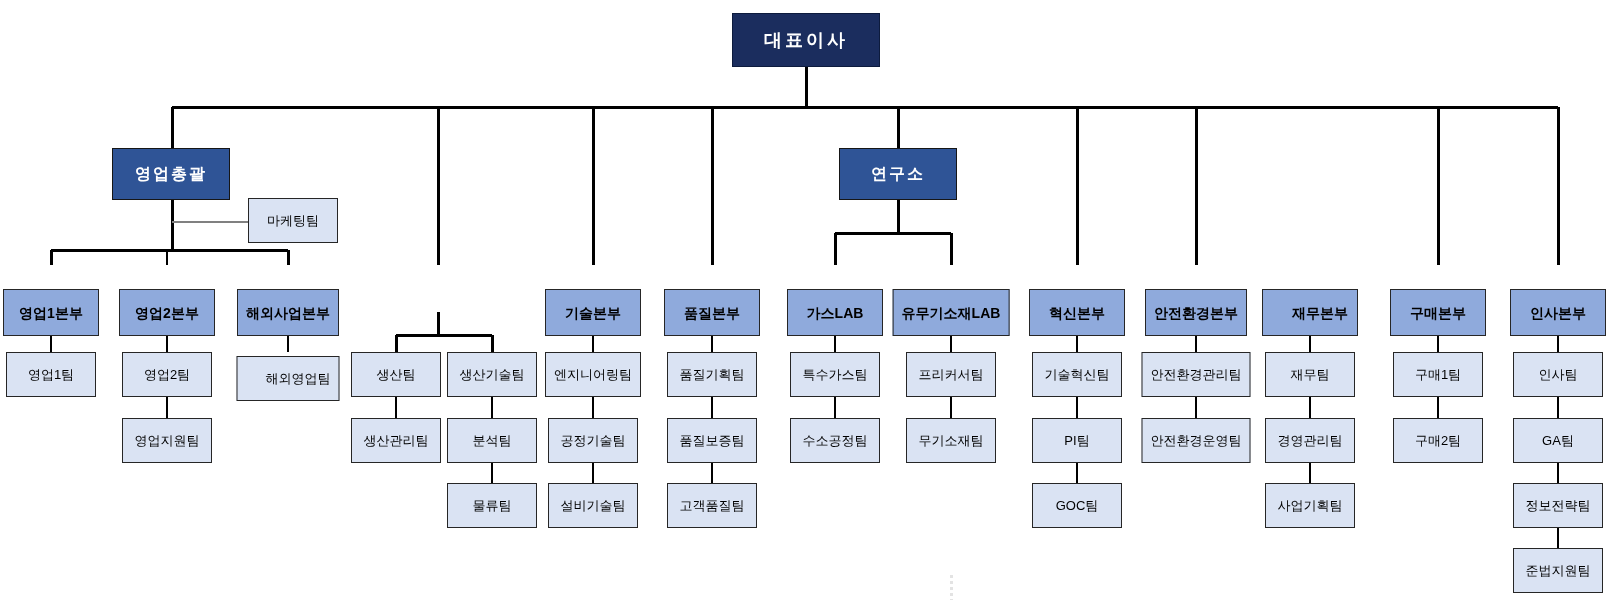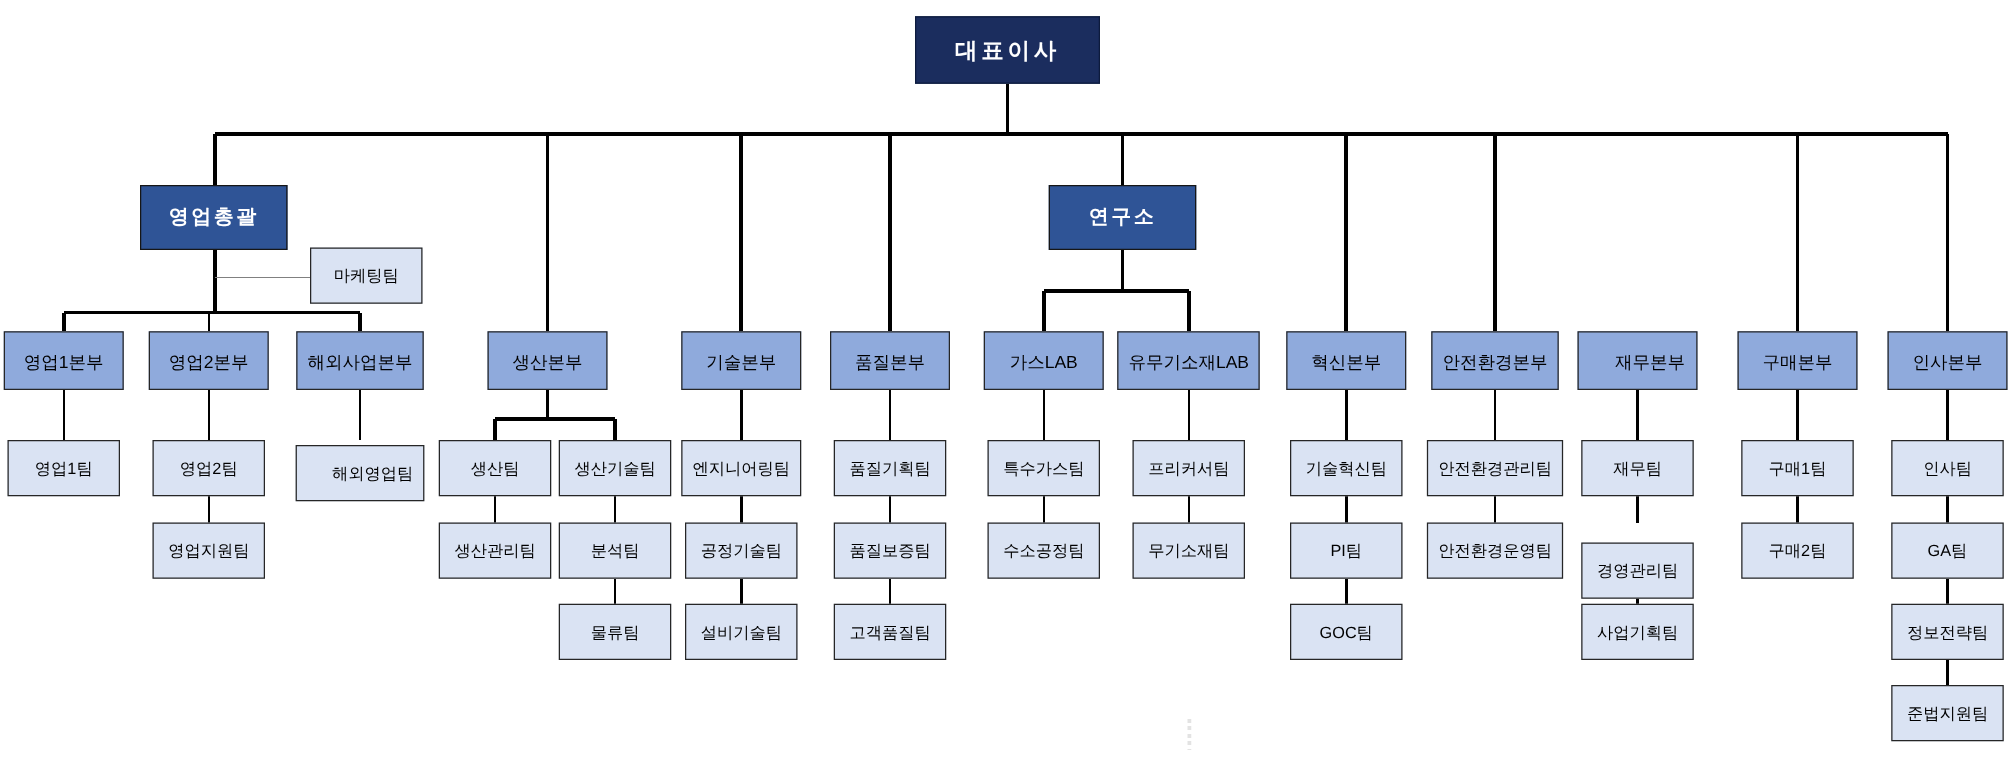--- a/index.html
+++ b/index.html
@@ -36,22 +36,23 @@
     background: var(--group-fill, #2F5496);
     color: var(--group-text, #ffffff);
     font-weight: bold;
     font-size: 16px;
     letter-spacing: 2px;
     border-color: #161616;
   }
   .division {
     background: var(--division-fill, #8FAADC);
     color: var(--division-text, #000000);
-    font-weight: normal;
+    font-weight: bold;
     font-size: 14px;
+    margin-top: 24px;
   }
   .team {
     background: var(--team-fill, #DAE3F3);
     color: var(--team-text, #000000);
     font-weight: 500;
     font-size: 13px;
   }
   .stray-mark {
     position: absolute;
     width: 3px;
@@ -126,21 +127,20 @@
     <div class="node group" style="left: 171px; top: 148px; height: 52px; min-width: 118px;">영업총괄</div>
     <div class="node group" style="left: 898px; top: 148px; height: 52px; min-width: 118px;">연구소</div>
     <div class="node team" style="left: 293px; top: 198px; height: 45px; min-width: 90px;">마케팅팀</div>
     <div class="node division" style="left: 51px; top: 265px; height: 47px; min-width: 96px;">영업1본부</div>
     <div class="node team" style="left: 51px; top: 352px; height: 45px; min-width: 90px;">영업1팀</div>
     <div class="node division" style="left: 167px; top: 265px; height: 47px; min-width: 96px;">영업2본부</div>
     <div class="node team" style="left: 167px; top: 352px; height: 45px; min-width: 90px;">영업2팀</div>
     <div class="node team" style="left: 167px; top: 418px; height: 45px; min-width: 90px;">영업지원팀</div>
     <div class="node division" style="left: 288px; top: 265px; height: 47px; min-width: 96px;">해외사업본부</div>
     <div class="node team" style="left: 288px; top: 356px; height: 45px; min-width: 90px; padding-left: 28px;">해외영업팀</div>
-    <div class="node division" style="left: 438px; top: 265px; height: 47px; min-width: 96px;">생산본부</div>
     <div class="node team" style="left: 396px; top: 352px; height: 45px; min-width: 90px;">생산팀</div>
     <div class="node team" style="left: 396px; top: 418px; height: 45px; min-width: 90px;">생산관리팀</div>
     <div class="node team" style="left: 492px; top: 352px; height: 45px; min-width: 90px;">생산기술팀</div>
     <div class="node team" style="left: 492px; top: 418px; height: 45px; min-width: 90px;">분석팀</div>
     <div class="node team" style="left: 492px; top: 483px; height: 45px; min-width: 90px;">물류팀</div>
     <div class="node division" style="left: 593px; top: 265px; height: 47px; min-width: 96px;">기술본부</div>
     <div class="node team" style="left: 593px; top: 352px; height: 45px; min-width: 90px;">엔지니어링팀</div>
     <div class="node team" style="left: 593px; top: 418px; height: 45px; min-width: 90px;">공정기술팀</div>
     <div class="node team" style="left: 593px; top: 483px; height: 45px; min-width: 90px;">설비기술팀</div>
     <div class="node division" style="left: 712px; top: 265px; height: 47px; min-width: 96px;">품질본부</div>
@@ -155,21 +155,21 @@
     <div class="node team" style="left: 951px; top: 352px; height: 45px; min-width: 90px;">프리커서팀</div>
     <div class="node division" style="left: 1077px; top: 265px; height: 47px; min-width: 96px;">혁신본부</div>
     <div class="node team" style="left: 1077px; top: 352px; height: 45px; min-width: 90px;">기술혁신팀</div>
     <div class="node team" style="left: 1077px; top: 418px; height: 45px; min-width: 90px;">PI팀</div>
     <div class="node team" style="left: 1077px; top: 483px; height: 45px; min-width: 90px;">GOC팀</div>
     <div class="node division" style="left: 1196px; top: 265px; height: 47px; min-width: 96px;">안전환경본부</div>
     <div class="node team" style="left: 1196px; top: 352px; height: 45px; min-width: 90px;">안전환경관리팀</div>
     <div class="node team" style="left: 1196px; top: 418px; height: 45px; min-width: 90px;">안전환경운영팀</div>
     <div class="node division" style="left: 1310px; top: 265px; height: 47px; min-width: 96px; padding-left: 28px;">재무본부</div>
     <div class="node team" style="left: 1310px; top: 352px; height: 45px; min-width: 90px;">재무팀</div>
-    <div class="node team" style="left: 1310px; top: 418px; height: 45px; min-width: 90px; margin-top: 16px;">경영관리팀</div>
+    <div class="node team" style="left: 1310px; top: 418px; height: 45px; min-width: 90px;">경영관리팀</div>
     <div class="node team" style="left: 1310px; top: 483px; height: 45px; min-width: 90px;">사업기획팀</div>
     <div class="node division" style="left: 1438px; top: 265px; height: 47px; min-width: 96px;">구매본부</div>
     <div class="node team" style="left: 1438px; top: 352px; height: 45px; min-width: 90px;">구매1팀</div>
     <div class="node team" style="left: 1438px; top: 418px; height: 45px; min-width: 90px;">구매2팀</div>
     <div class="node division" style="left: 1558px; top: 265px; height: 47px; min-width: 96px;">인사본부</div>
     <div class="node team" style="left: 1558px; top: 352px; height: 45px; min-width: 90px;">인사팀</div>
     <div class="node team" style="left: 1558px; top: 418px; height: 45px; min-width: 90px;">GA팀</div>
     <div class="node team" style="left: 1558px; top: 483px; height: 45px; min-width: 90px;">정보전략팀</div>
     <div class="node team" style="left: 1558px; top: 548px; height: 45px; min-width: 90px;">준법지원팀</div>
   </div>

